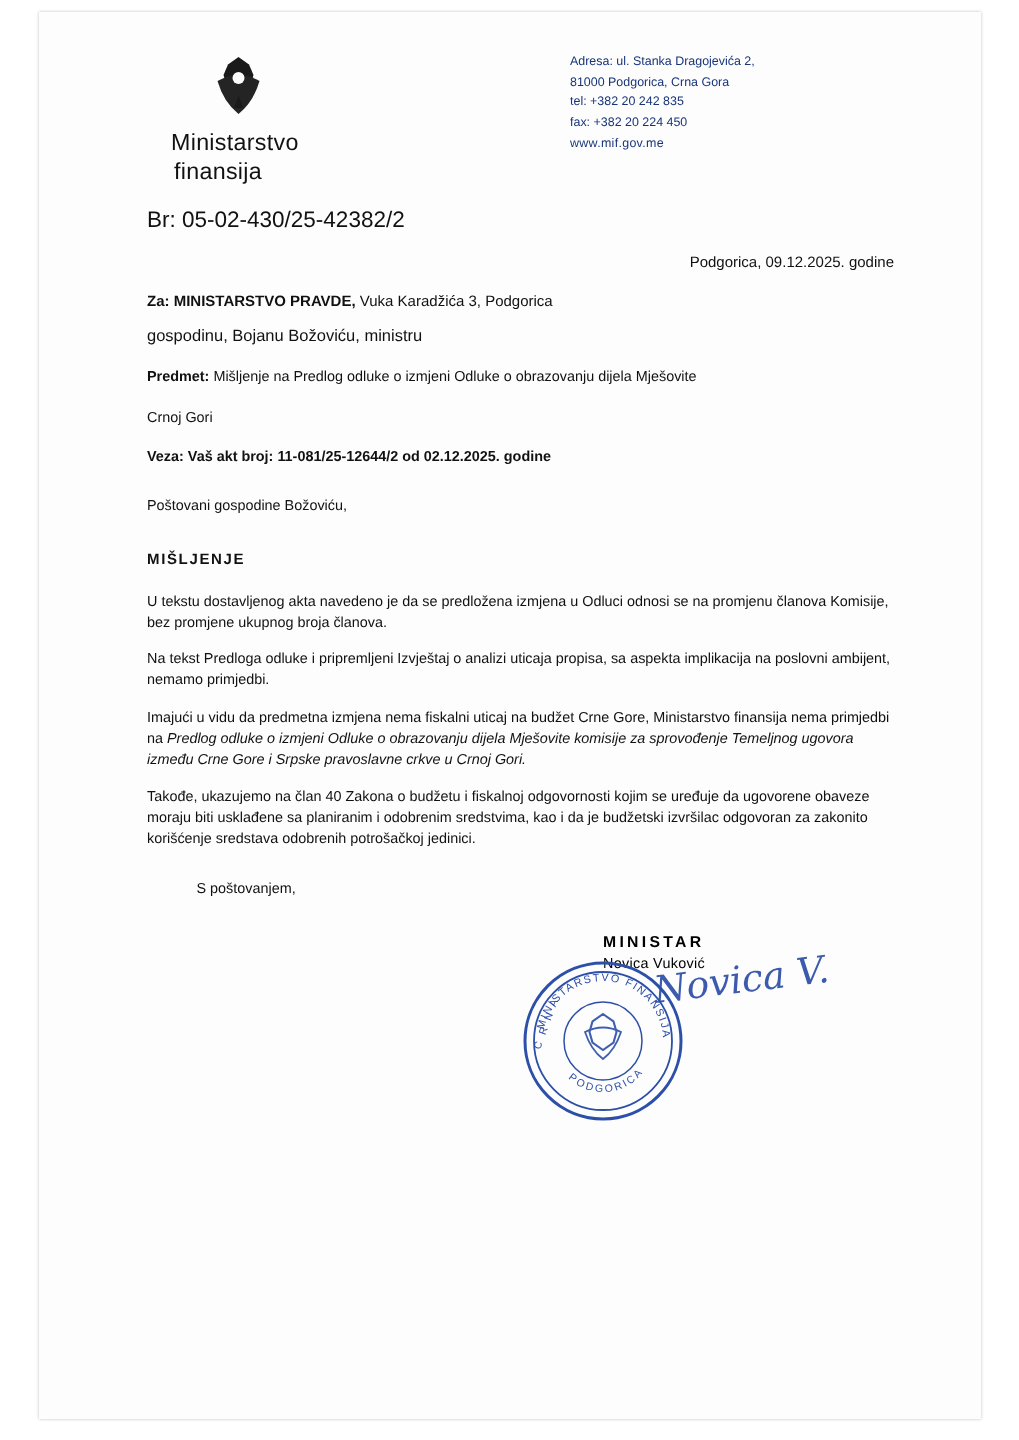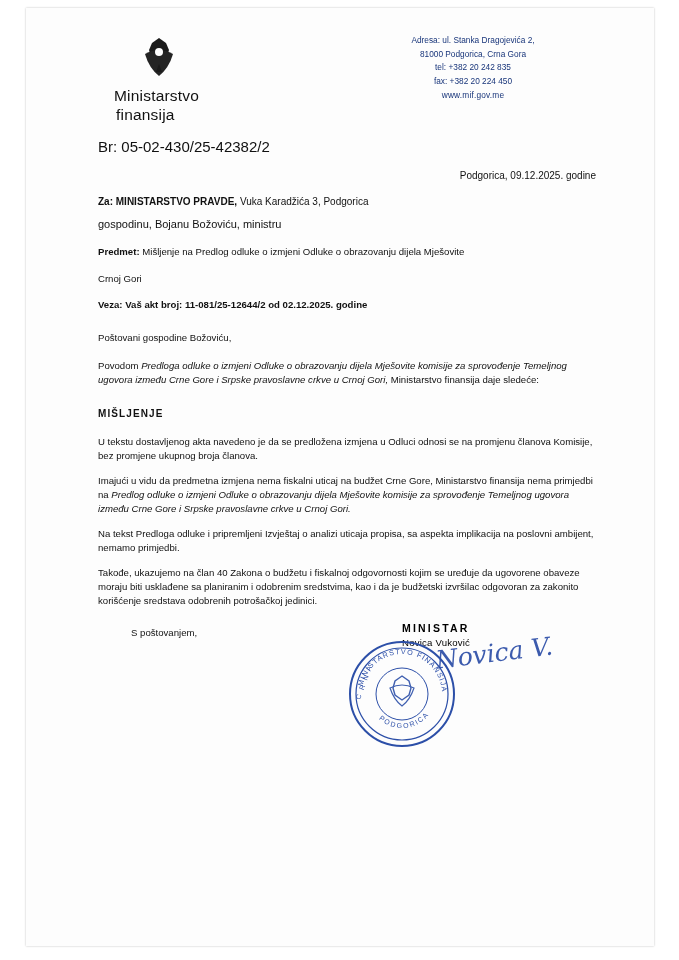--- a/index.html
+++ b/index.html
@@ -54,24 +54,24 @@
     left: 88px;
     top: 78px;
     font-size: 15.5px;
     color: #111;
     line-height: 1.25;
     letter-spacing: 0.2px;
   }
   .ministry .l2 { padding-left: 2px; }
   .contact {
     position: absolute;
-    right: 56px;
+    right: 24px;
     top: 26px;
     width: 250px;
-    text-align: center;
+    text-align: left;
     font-size: 8.3px;
     color: #18357a;
     line-height: 1.65;
   }
   .contact .web { letter-spacing: 0.2px; }
 
   
   .doc {
     position: absolute;
     left: 72px;
@@ -244,32 +244,29 @@
         <span>Crnoj Gori</span>
       </div>
 
       <div class="veza">
         <b>Veza:</b>
         <b>Vaš akt broj: 11-081/25-12644/2 od 02.12.2025. godine</b>
       </div>
 
       <div class="salute">Poštovani gospodine Božoviću,</div>
 
-      <div class="intro">
-        <span>Povodom </span><i>Predloga odluke o izmjeni Odluke o obrazovanju dijela Mješovite komisije za sprovođenje Temeljnog ugovora između Crne Gore i Srpske pravoslavne crkve u Crnoj Gori,</i><span> Ministarstvo finansija daje sledeće:</span>
-      </div>
 
       <div class="title-center">MIŠLJENJE</div>
 
       <div class="para">U tekstu dostavljenog akta navedeno je da se predložena izmjena u Odluci odnosi se na promjenu članova Komisije, bez promjene ukupnog broja članova.</div>
+      <div class="para">Na tekst Predloga odluke i pripremljeni Izvještaj o analizi uticaja propisa, sa aspekta implikacija na poslovni ambijent, nemamo primjedbi.</div>
+
       <div class="para">
         <span>Imajući u vidu da predmetna izmjena nema fiskalni uticaj na budžet Crne Gore, Ministarstvo finansija nema primjedbi na </span><i>Predlog odluke o izmjeni Odluke o obrazovanju dijela Mješovite komisije za sprovođenje Temeljnog ugovora između Crne Gore i Srpske pravoslavne crkve u Crnoj Gori.</i>
       </div>
-
-      <div class="para">Na tekst Predloga odluke i pripremljeni Izvještaj o analizi uticaja propisa, sa aspekta implikacija na poslovni ambijent, nemamo primjedbi.</div>
 
       <div class="para">Takođe, ukazujemo na član 40 Zakona o budžetu i fiskalnoj odgovornosti kojim se uređuje da ugovorene obaveze moraju biti usklađene sa planiranim i odobrenim sredstvima, kao i da je budžetski izvršilac odgovoran za zakonito korišćenje sredstava odobrenih potrošačkoj jedinici.</div>
 
       <div class="closing">S poštovanjem,</div>
     </div>
 
     <div class="sign-block">
       <div class="sign-title">MINISTAR</div>
       <div class="sign-name">Novica Vuković</div>
     </div>

